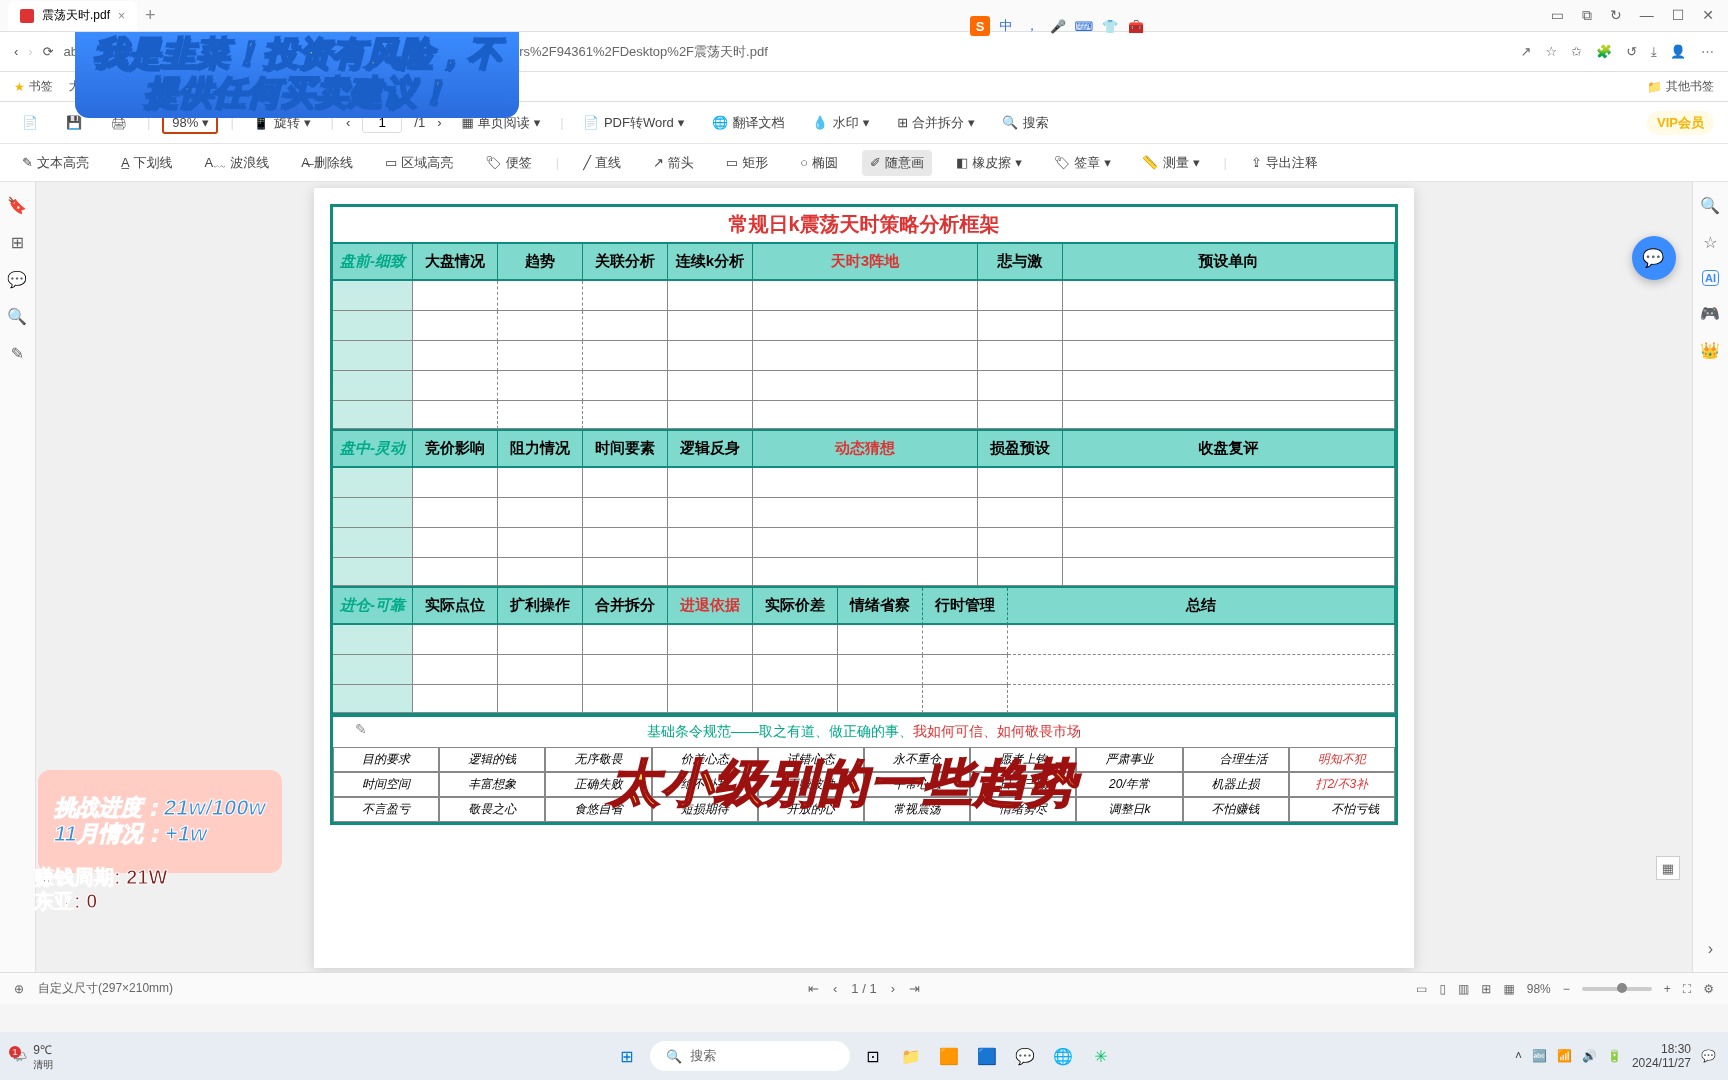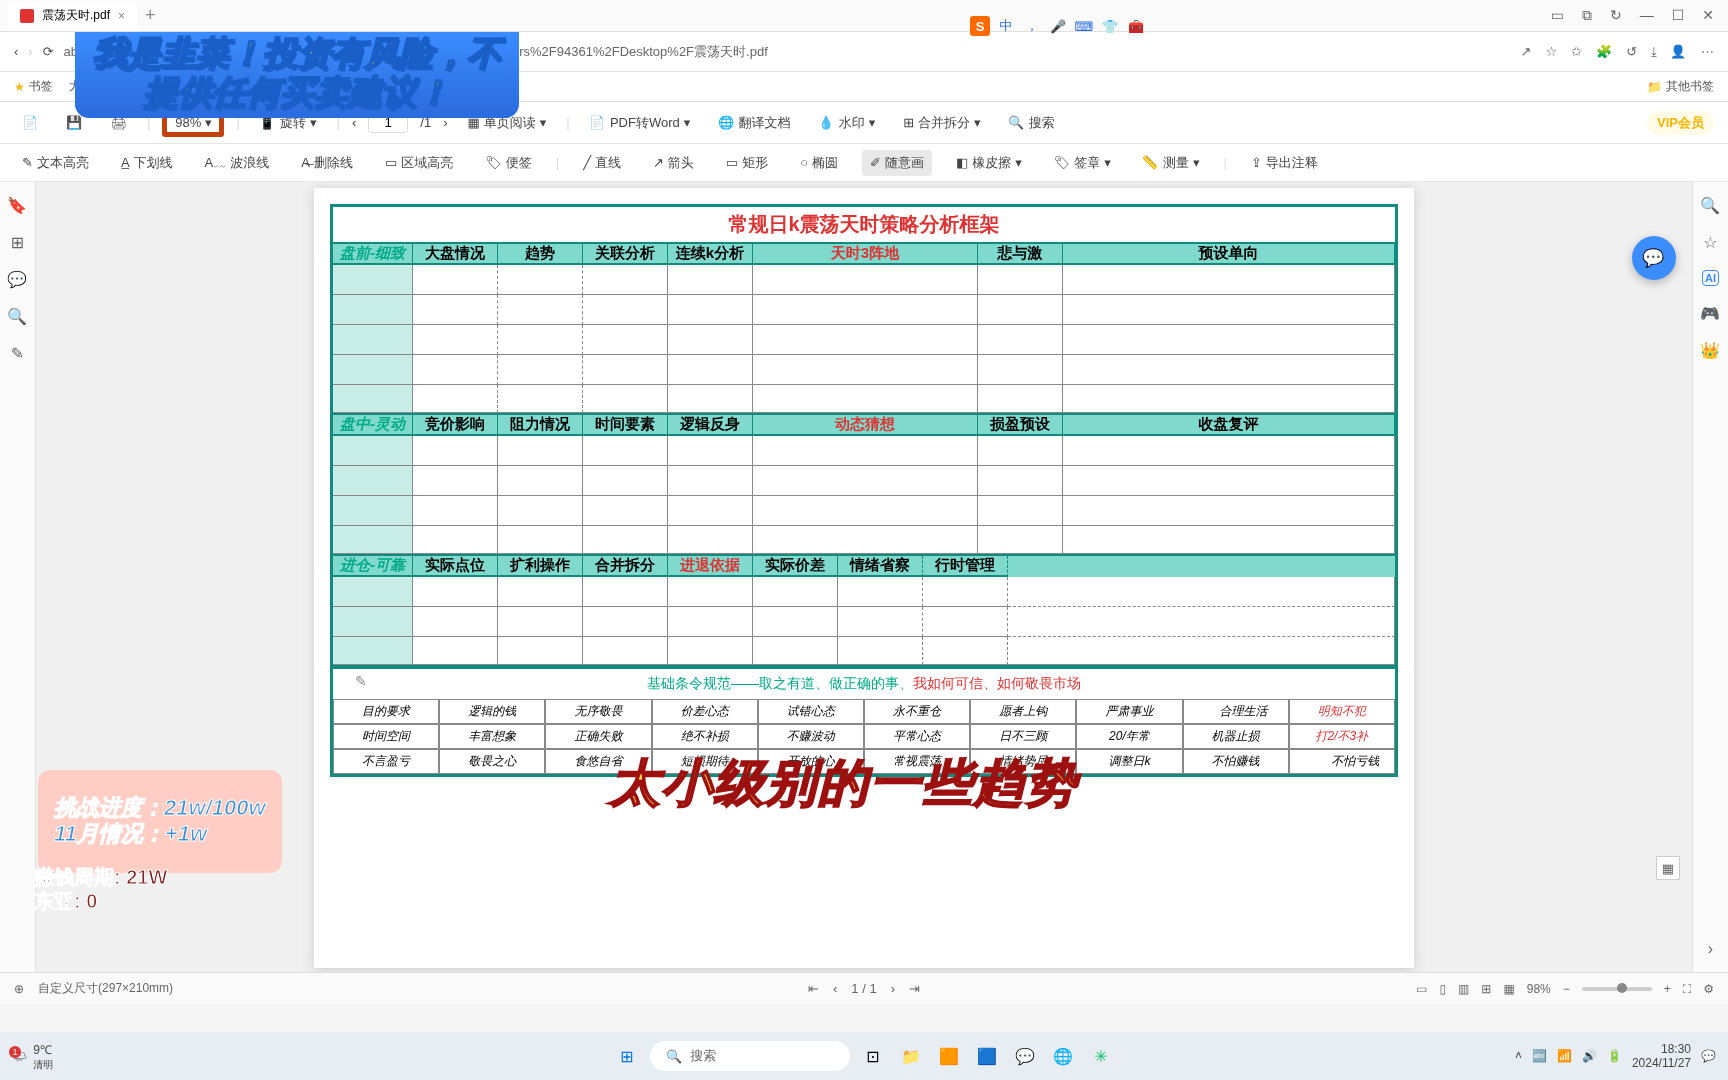--- a/index.html
+++ b/index.html
@@ -17,40 +17,40 @@
 .addr-input { flex: 1; font-size: 13px; color: #666; overflow: hidden; white-space: nowrap; }
 .addr-icons { display: flex; gap: 14px; color: #666; }
 
 .bookmarks { height: 30px; background: #fff; display: flex; align-items: center; gap: 16px; padding: 0 14px; border-bottom: 1px solid #ddd; font-size: 12px; color: #555; }
 .bm { display: flex; align-items: center; gap: 4px; }
 .star-y { color: #f7b500; }
 
 
 .pdftool1 { height: 42px; background: #fff; display: flex; align-items: center; gap: 12px; padding: 0 14px; border-bottom: 1px solid #e5e5e5; font-size: 13px; color: #444; }
 .toolitem { display: flex; align-items: center; gap: 4px; padding: 4px 8px; border-radius: 4px; }
-.dropdown { border: 5px solid #c2410c; padding: 2px 8px; border-radius: 3px; }
+.dropdown { border: 2px solid #c2410c; padding: 2px 8px; border-radius: 3px; }
 .pagenum { width: 40px; text-align: center; border: 1px solid #ddd; padding: 2px; border-radius: 3px; }
 .vip { margin-left: auto; color: #f7b500; font-weight: bold; font-size: 13px; background: #fffbe6; padding: 3px 10px; border-radius: 12px; }
 
 
 .pdftool2 { height: 38px; background: #fff; display: flex; align-items: center; gap: 16px; padding: 0 14px; border-bottom: 1px solid #e5e5e5; font-size: 13px; color: #444; }
 .toolitem.active { background: #e8e8e8; }
 
 
 .mainwrap { display: flex; height: 790px; background: #f0f0f0; }
 .leftstrip { width: 36px; background: #fafafa; border-right: 1px solid #e0e0e0; display: flex; flex-direction: column; align-items: center; gap: 18px; padding-top: 14px; color: #666; font-size: 16px; }
 .rightstrip { width: 36px; background: #fafafa; border-left: 1px solid #e0e0e0; display: flex; flex-direction: column; align-items: center; gap: 18px; padding-top: 14px; color: #666; font-size: 16px; }
 .canvas { flex: 1; display: flex; justify-content: center; padding-top: 6px; overflow: hidden; position: relative; }
 .page { width: 1100px; height: 780px; background: #fff; box-shadow: 0 2px 12px rgba(0,0,0,.15); padding: 16px; }
 
 
 .frame { border: 3px solid #108b7d; width: 100%; }
 .ftitle { background: #fff; color: #d33; font-weight: bold; text-align: center; font-size: 20px; padding: 4px; border-bottom: 2px solid #108b7d; }
 .hdrrow { display: flex; background: #7fd9cc; }
-.hdrrow > div { border-right: 1px solid #108b7d; border-bottom: 2px solid #108b7d; padding: 0 2px; text-align: center; font-size: 15px; font-weight: bold; }
+.hdrrow > div { border-right: 1px solid #108b7d; border-bottom: 2px solid #108b7d; padding: 8px 2px; text-align: center; font-size: 15px; font-weight: bold; }
 .green-i { color: #0a8; font-style: italic; }
 .red-c { color: #d33; }
 .bodyrow { display: flex; height: 30px; }
 .bodyrow > div { border-right: 1px solid #888; border-bottom: 1px solid #888; }
 .bodyrow > div:first-child { background: #c7ede6; }
 .col-a { width: 80px; } .col-b { width: 85px; } .col-c { width: 85px; }
 .col-d { width: 85px; } .col-e { width: 85px; } .col-f { width: 225px; }
 .col-g { width: 85px; } .col-h { width: 85px; } .col-i { width: 85px; }
 
 .bottomcells { display: flex; flex-wrap: wrap; }
@@ -320,20 +320,21 @@
 
         <div class="hdrrow">
           <div class="col-a green-i">进仓-可靠</div>
           <div class="col-b">实际点位</div>
           <div class="col-c">扩利操作</div>
           <div class="col-d">合并拆分</div>
           <div class="col-e red-c">进退依据</div>
           <div class="col-g">实际价差</div>
           <div class="col-h" style="border-right-style:dashed">情绪省察</div>
           <div class="col-i" style="border-right-style:dashed">行时管理</div>
+          <div style="flex:1">总结</div>
         </div>
         <div class="bodyrow">
             <div class="col-a"></div>
             <div class="col-b"></div>
             <div class="col-c"></div>
             <div class="col-d"></div>
             <div class="col-e"></div>
             <div class="col-g"></div>
             <div class="col-h" style="border-right-style:dashed"></div>
             <div class="col-i" style="border-right-style:dashed"></div>

